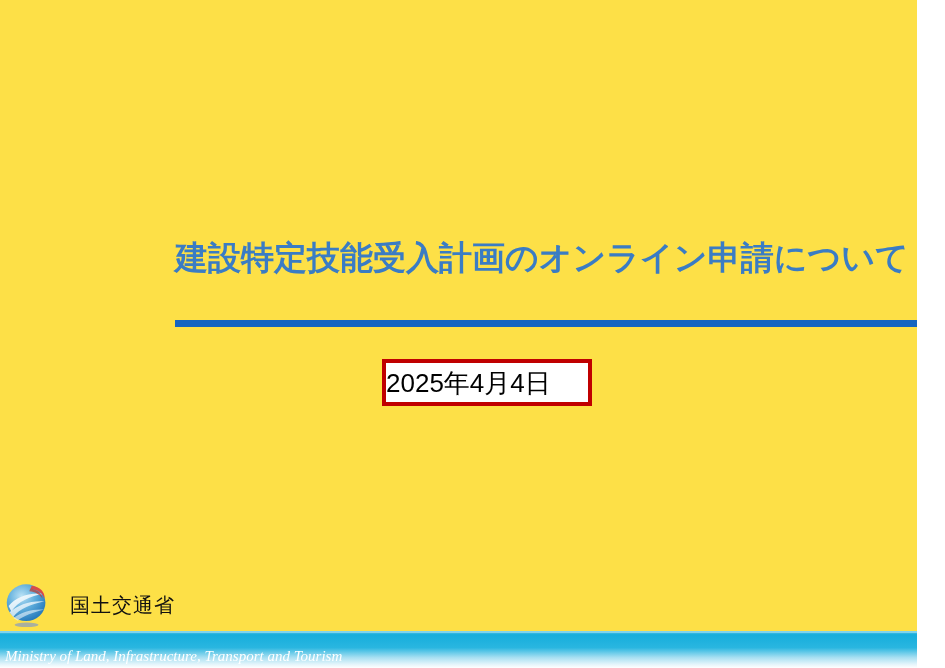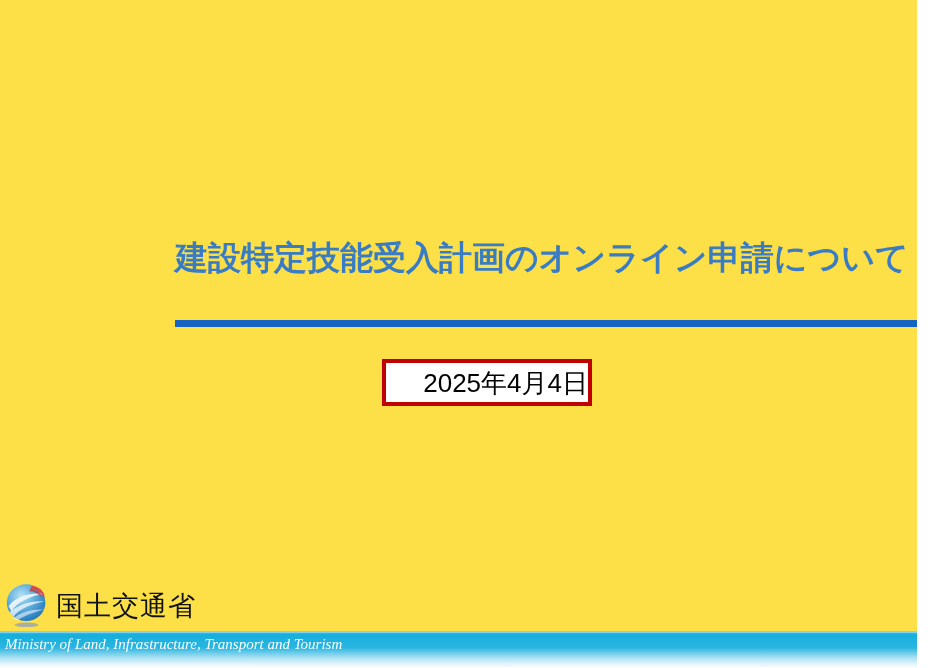--- a/index.html
+++ b/index.html
@@ -58,21 +58,21 @@
     position: absolute;
     left: 382px;
     top: 359px;
     width: 210px;
     height: 47px;
     box-sizing: border-box;
     border: 4px solid #C00000;
     background: #ffffff;
     display: flex;
     align-items: center;
-    justify-content: flex-end;
+    justify-content: flex-start;
   }
   #date-text {
     font-family: "Liberation Sans", "DejaVu Sans", sans-serif;
     font-size: 26px;
     color: #000000;
     line-height: 1;
     white-space: nowrap;
   }
 
   
@@ -85,24 +85,24 @@
     align-items: center;
   }
   #logo-mark {
     width: 46px;
     height: 46px;
     margin-left: 4px;
     flex: 0 0 auto;
   }
   #ministry-jp {
     font-family: "DejaVu Sans", "Liberation Sans", sans-serif;
-    font-size: 27px;
+    font-size: 20px;
     font-weight: normal;
     color: #111111;
-    margin-left: 6px;
+    margin-left: 20px;
     letter-spacing: 1px;
     line-height: 1;
     white-space: nowrap;
   }
 
   
   #footer-band {
     position: absolute;
     left: 0;
     top: 631px;
@@ -120,21 +120,21 @@
     position: absolute;
     left: 0;
     top: 0;
     width: 100%;
     height: 2px;
     background: #7FD4EC;
   }
   #ministry-en {
     position: absolute;
     left: 5px;
-    top: 4px;
+    top: 16px;
     font-family: "Liberation Serif", "DejaVu Serif", serif;
     font-style: italic;
     font-size: 15px;
     color: #ffffff;
     white-space: nowrap;
     line-height: 1.2;
   }
 </style>
 </head>
 <body>

